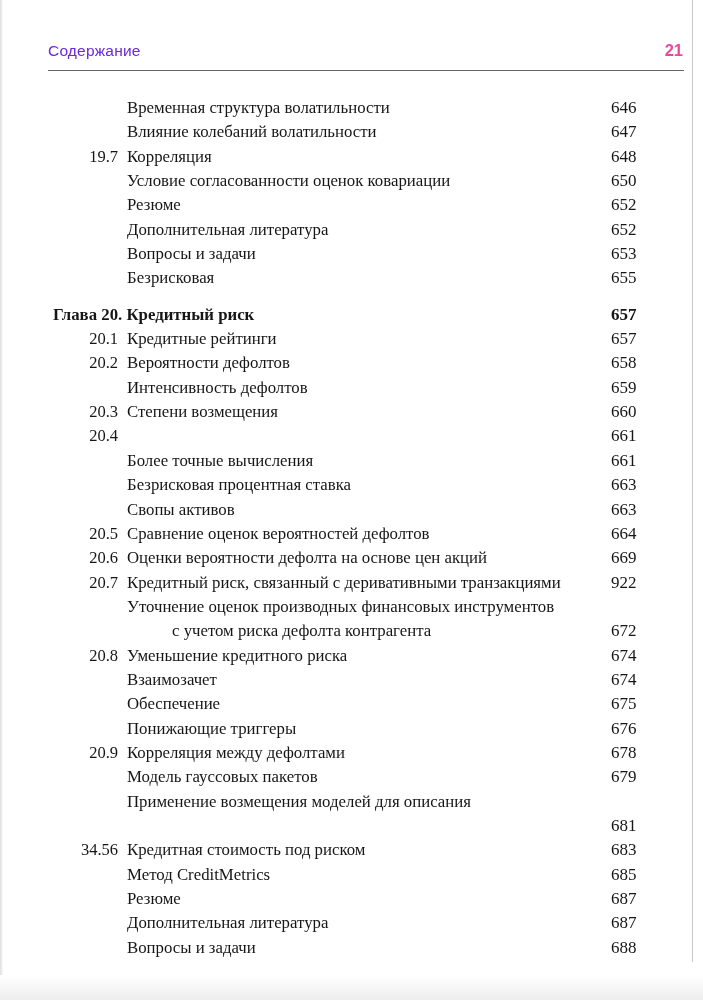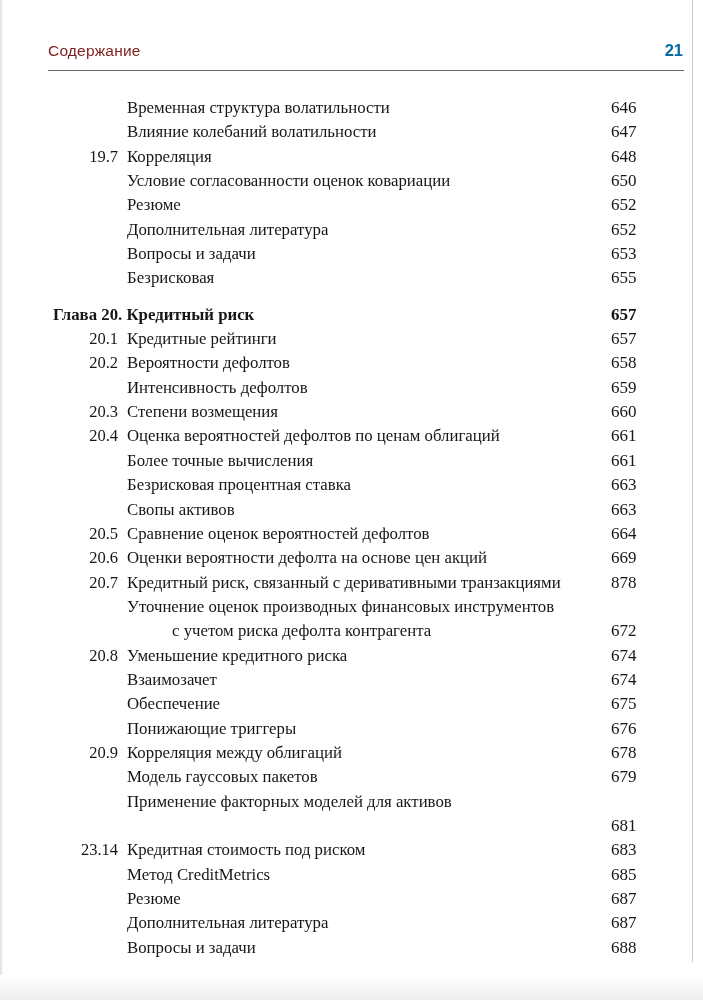--- a/index.html
+++ b/index.html
@@ -50,31 +50,31 @@
     width: 635px;
     height: 24px;
   }
   .running-head-title {
     position: absolute;
     left: 0;
     top: 0;
     font-family: "Liberation Sans", "DejaVu Sans", sans-serif;
     font-size: 15.5px;
     letter-spacing: .2px;
-    color: #7f1d1d;
+    color: #6d28d9;
     white-space: nowrap;
   }
   .running-head-folio {
     position: absolute;
     right: 0;
     top: -1px;
     font-family: "Liberation Sans", "DejaVu Sans", sans-serif;
     font-size: 16.5px;
     font-weight: bold;
-    color: #0369a1;
+    color: #ec4899;
   }
   .header-rule {
     position: absolute;
     left: 48px;
     top: 70px;
     width: 636px;
     height: 1px;
     background: #4a4a4a;
     opacity: .85;
   }
@@ -215,21 +215,20 @@
         <span class="title">Интенсивность дефолтов</span>
         <span class="page-no">659</span>
       </div>
       <div class="toc-row">
         <span class="num">20.3</span>
         <span class="title">Степени возмещения</span>
         <span class="page-no">660</span>
       </div>
       <div class="toc-row">
         <span class="num">20.4</span>
-        <span class="title">Оценка вероятностей дефолтов по ценам облигаций</span>
         <span class="page-no">661</span>
       </div>
       <div class="toc-row">
         <span class="title">Более точные вычисления</span>
         <span class="page-no">661</span>
       </div>
       <div class="toc-row">
         <span class="title">Безрисковая процентная ставка</span>
         <span class="page-no">663</span>
       </div>
@@ -243,21 +242,21 @@
         <span class="page-no">664</span>
       </div>
       <div class="toc-row">
         <span class="num">20.6</span>
         <span class="title">Оценки вероятности дефолта на основе цен акций</span>
         <span class="page-no">669</span>
       </div>
       <div class="toc-row">
         <span class="num">20.7</span>
         <span class="title">Кредитный риск, связанный с деривативными транзакциями</span>
-        <span class="page-no">878</span>
+        <span class="page-no">922</span>
       </div>
       <div class="toc-row">
         <span class="title">Уточнение оценок производных финансовых инструментов</span>
       </div>
       <div class="toc-row">
         <span class="title cont">с учетом риска дефолта контрагента</span>
         <span class="page-no">672</span>
       </div>
       <div class="toc-row">
         <span class="num">20.8</span>
@@ -271,35 +270,35 @@
       <div class="toc-row">
         <span class="title">Обеспечение</span>
         <span class="page-no">675</span>
       </div>
       <div class="toc-row">
         <span class="title">Понижающие триггеры</span>
         <span class="page-no">676</span>
       </div>
       <div class="toc-row">
         <span class="num">20.9</span>
-        <span class="title">Корреляция между облигаций</span>
+        <span class="title">Корреляция между дефолтами</span>
         <span class="page-no">678</span>
       </div>
       <div class="toc-row">
         <span class="title">Модель гауссовых пакетов</span>
         <span class="page-no">679</span>
       </div>
       <div class="toc-row">
-        <span class="title">Применение факторных моделей для активов</span>
+        <span class="title">Применение возмещения моделей для описания</span>
       </div>
       <div class="toc-row">
         <span class="page-no">681</span>
       </div>
       <div class="toc-row">
-        <span class="num">23.14</span>
+        <span class="num">34.56</span>
         <span class="title">Кредитная стоимость под риском</span>
         <span class="page-no">683</span>
       </div>
       <div class="toc-row">
         <span class="title">Метод CreditMetrics</span>
         <span class="page-no">685</span>
       </div>
       <div class="toc-row">
         <span class="title">Резюме</span>
         <span class="page-no">687</span>

